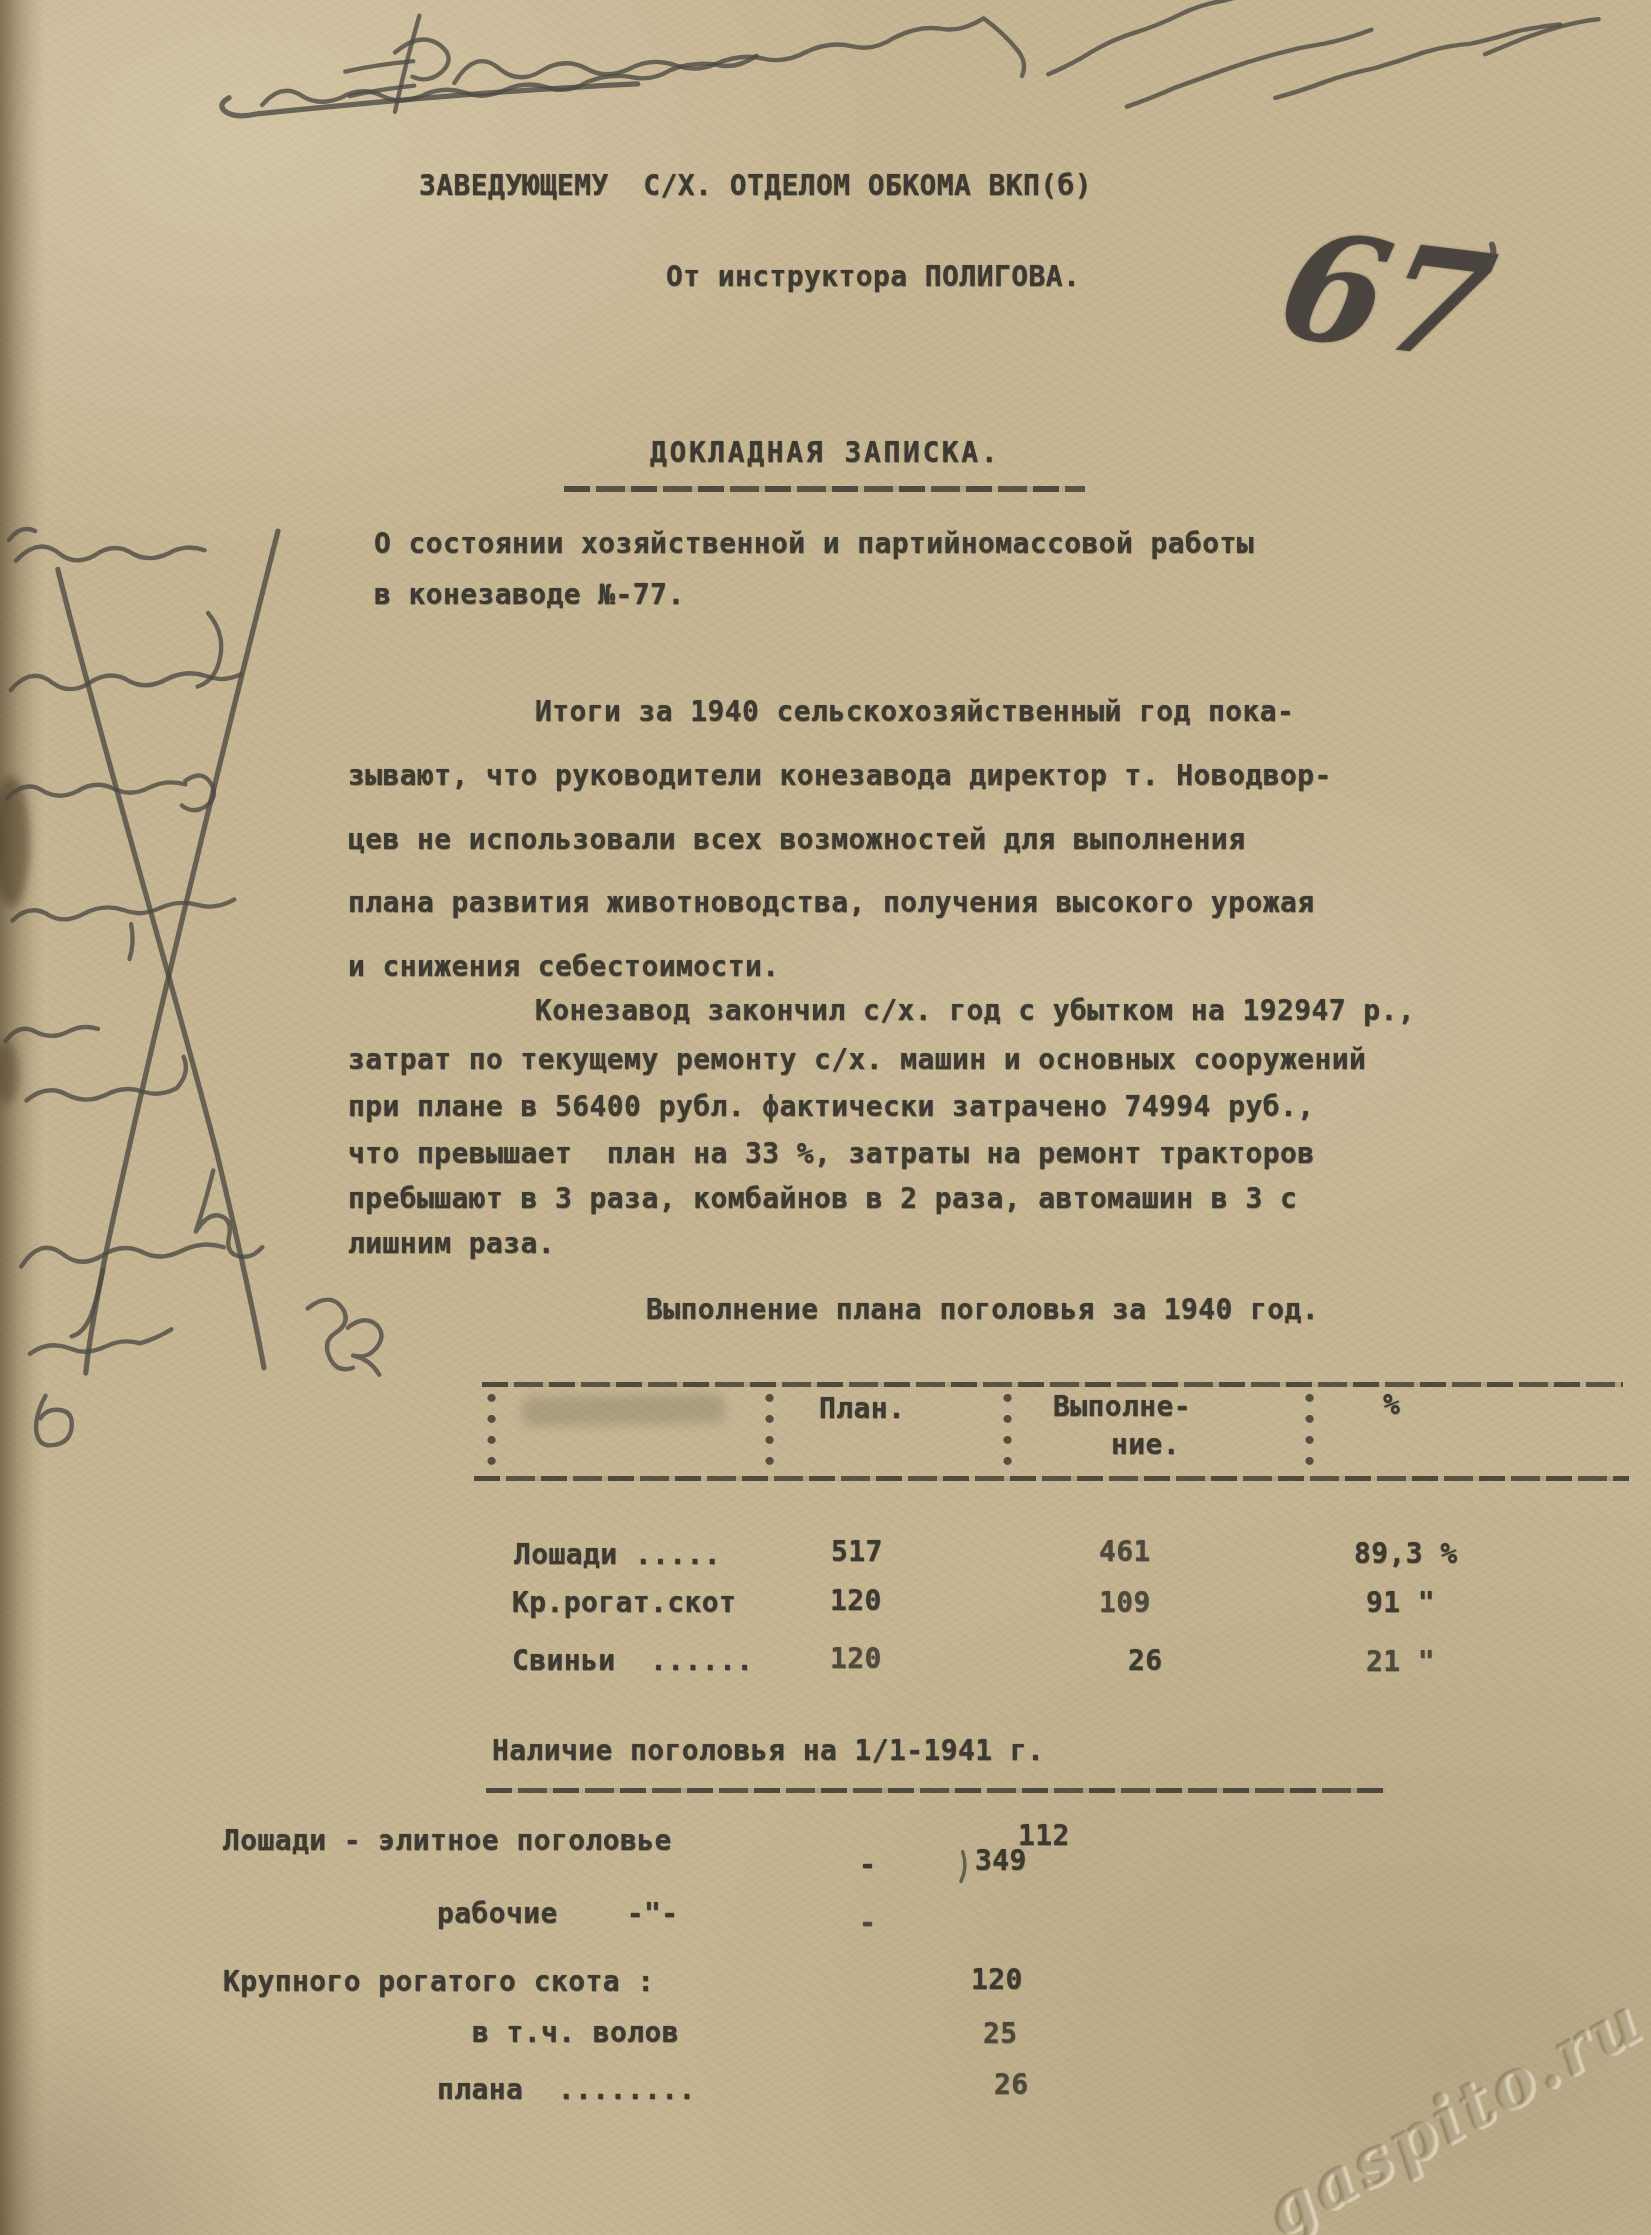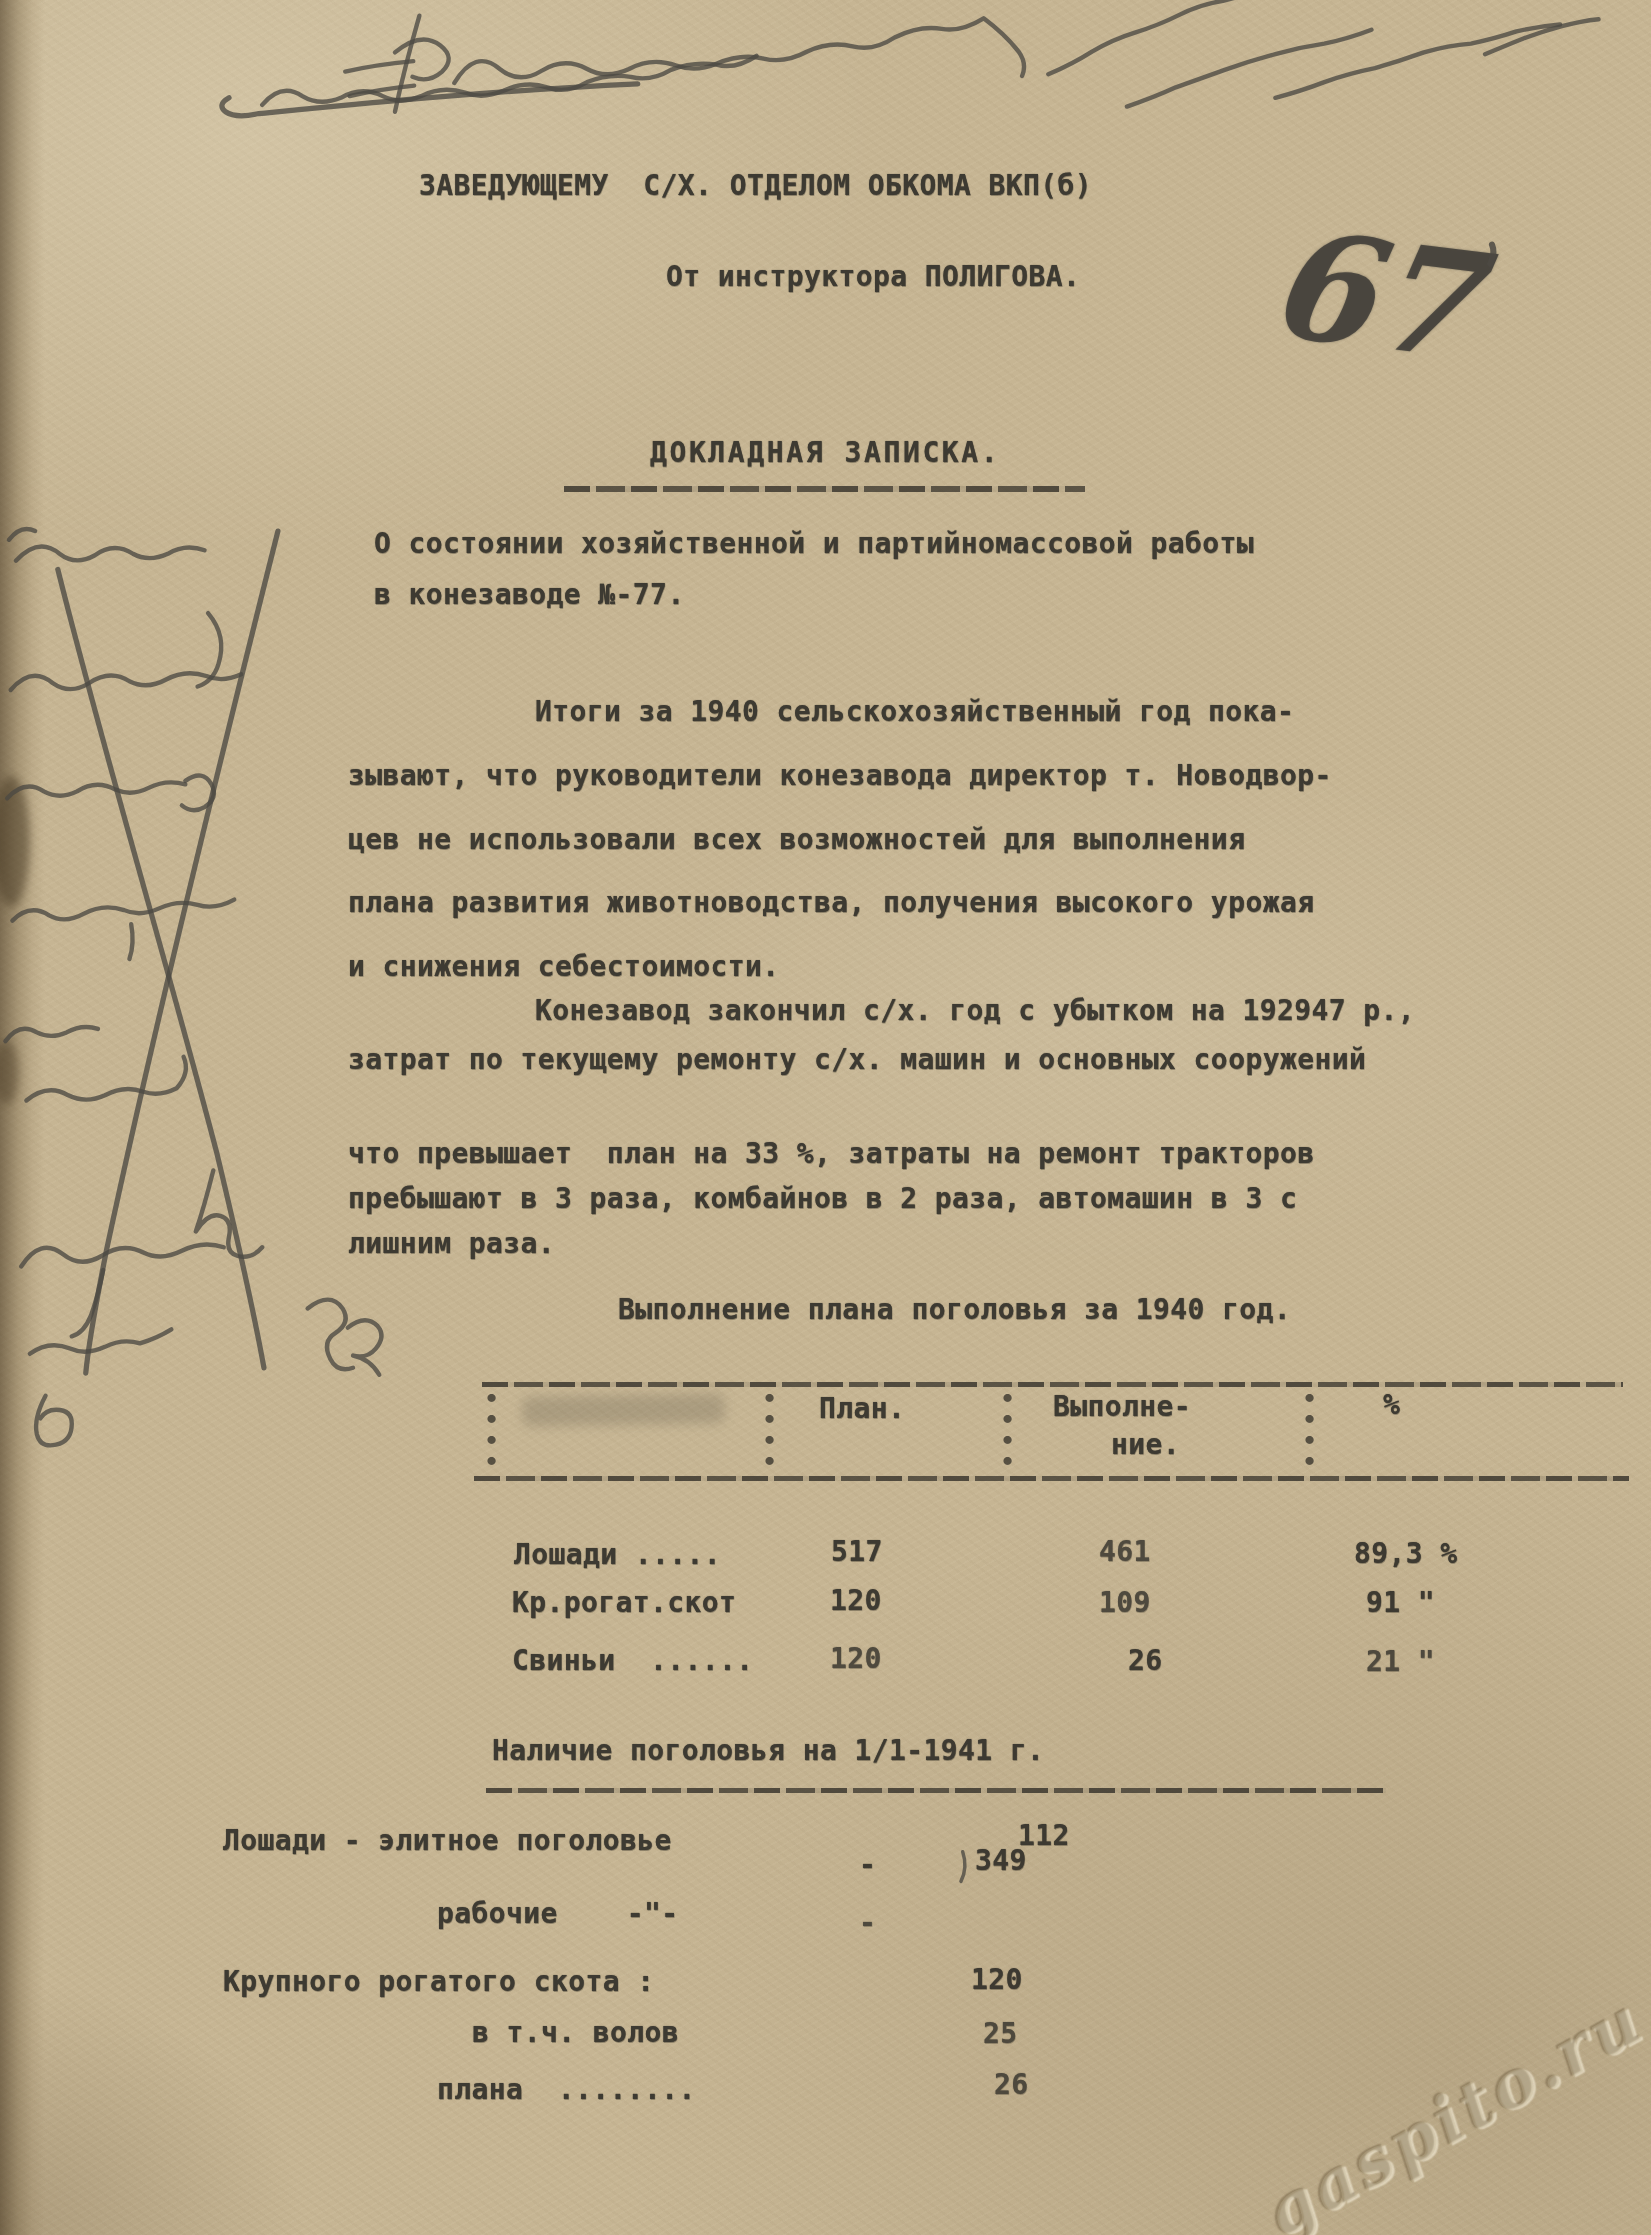--- a/index.html
+++ b/index.html
@@ -59,25 +59,26 @@
   <div class="t" style="left:374px;top:580px;">в конезаводе №-77.</div>
 
   <div class="t" style="left:535px;top:697px;">Итоги за 1940 сельскохозяйственный год пока-</div>
   <div class="t" style="left:348px;top:761px;">зывают, что руководители конезавода директор т. Новодвор-</div>
   <div class="t" style="left:348px;top:825px;">цев не использовали всех возможностей для выполнения</div>
   <div class="t" style="left:348px;top:888px;">плана развития животноводства, получения высокого урожая</div>
   <div class="t" style="left:348px;top:952px;">и снижения себестоимости.</div>
 
   <div class="t" style="left:535px;top:996px;">Конезавод закончил с/х. год с убытком на 192947 р.,</div>
   <div class="t" style="left:348px;top:1045px;">затрат по текущему ремонту с/х. машин и основных сооружений</div>
+  <div class="t" style="left:348px;top:1092px;">при плане в 56400 рубл. фактически затрачено 74994 руб.,</div>
   <div class="t" style="left:348px;top:1139px;text-align:right;">что превышает  план на 33 %, затраты на ремонт тракторов</div>
   <div class="t" style="left:348px;top:1184px;">пребышают в 3 раза, комбайнов в 2 раза, автомашин в 3 с</div>
   <div class="t" style="left:348px;top:1229px;">лишним раза.</div>
 
-  <div class="t" style="left:618px;top:1295px;text-align:center;">Выполнение плана поголовья за 1940 год.</div>
+  <div class="t" style="left:646px;top:1295px;text-align:center;">Выполнение плана поголовья за 1940 год.</div>
 
   <div class="dash-line" style="left:482px;top:1382px;width:1141px;"></div>
   <div class="dash-line" style="left:474px;top:1476px;width:1155px;"></div>
   <div class="dot-col" style="left:487px;top:1390px;height:84px;"></div>
   <div class="dot-col" style="left:765px;top:1390px;height:84px;"></div>
   <div class="dot-col" style="left:1003px;top:1390px;height:84px;"></div>
   <div class="dot-col" style="left:1305px;top:1390px;height:84px;"></div>
   <div class="smudge" style="left:522px;top:1395px;width:203px;height:30px;"></div>
 
   <div class="t" style="left:819px;top:1394px;">План.</div>

